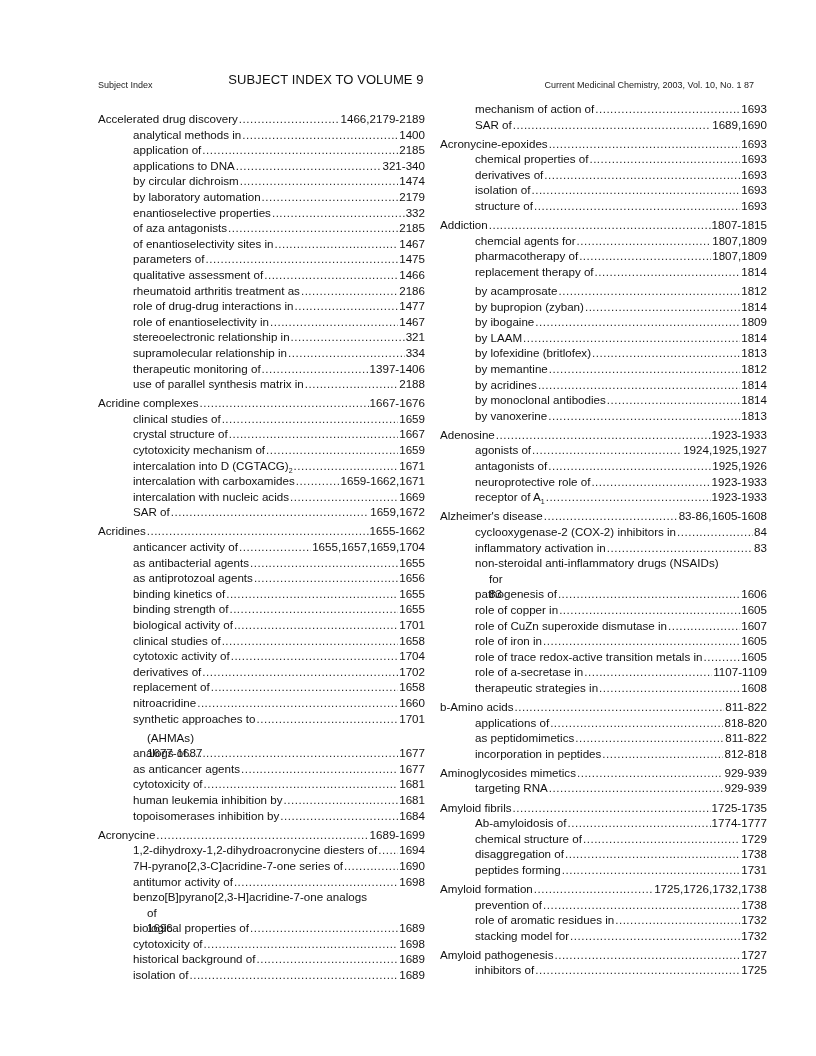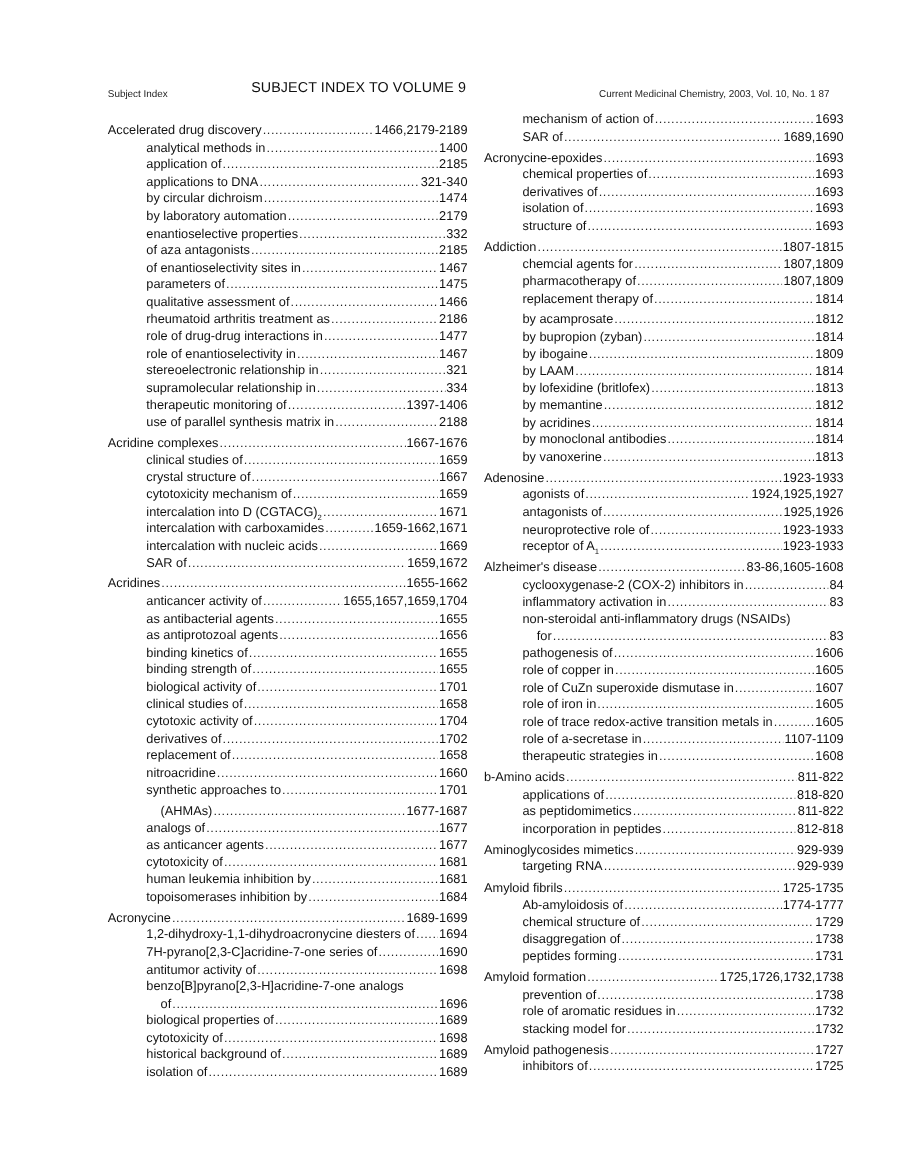--- a/index.html
+++ b/index.html
@@ -12,21 +12,21 @@
            font-size: 13px; letter-spacing: 0.1px; }
   .col { position: absolute; top: 101px; width: 327px; font-size: 11.6px; }
   .col-left { left: 98px; margin-top: 10px; }
   .col-right { left: 440px; }
   .entry { display: block; }
   .entry + .entry { margin-top: 3.5px; }
   .line { display: flex; align-items: baseline; height: 15.6px; line-height: 15.6px;
           white-space: nowrap; }
   .line.main { padding-left: 0; }
   .line.sub { padding-left: 35px; }
-  .line.cont { padding-left: 48px; }
+  .line.cont { padding-left: 48px; flex-direction: column; }
   .line .label { flex: 0 0 auto; }
   .line .dots { flex: 1 1 auto; overflow: hidden; color: #222; margin: 0 1px; }
   .line .dots::before { content: "................................................................................................................................................................"; letter-spacing: 0.5px; }
   .line .pages { flex: 0 0 auto; }
   sub { font-size: 7px; line-height: 0; }
 </style>
 </head>
 <body>
 
 <div class="running-head rh-left">Subject Index</div>
@@ -267,21 +267,21 @@
         <span class="pages">1684</span>
       </div>
     </div>
     <div class="entry">
       <div class="line main">
         <span class="label"><span>Acronycine</span></span>
         <span class="dots"></span>
         <span class="pages">1689-1699</span>
       </div>
       <div class="line sub">
-        <span class="label"><span>1,2-dihydroxy-1,1-dihydroacronycine diesters of</span></span>
+        <span class="label"><span>1,2-dihydroxy-1,2-dihydroacronycine diesters of</span></span>
         <span class="dots"></span>
         <span class="pages">1694</span>
       </div>
       <div class="line sub">
         <span class="label"><span>7H-pyrano[2,3-C]acridine-7-one series of</span></span>
         <span class="dots"></span>
         <span class="pages">1690</span>
       </div>
       <div class="line sub">
         <span class="label"><span>antitumor activity of</span></span>

